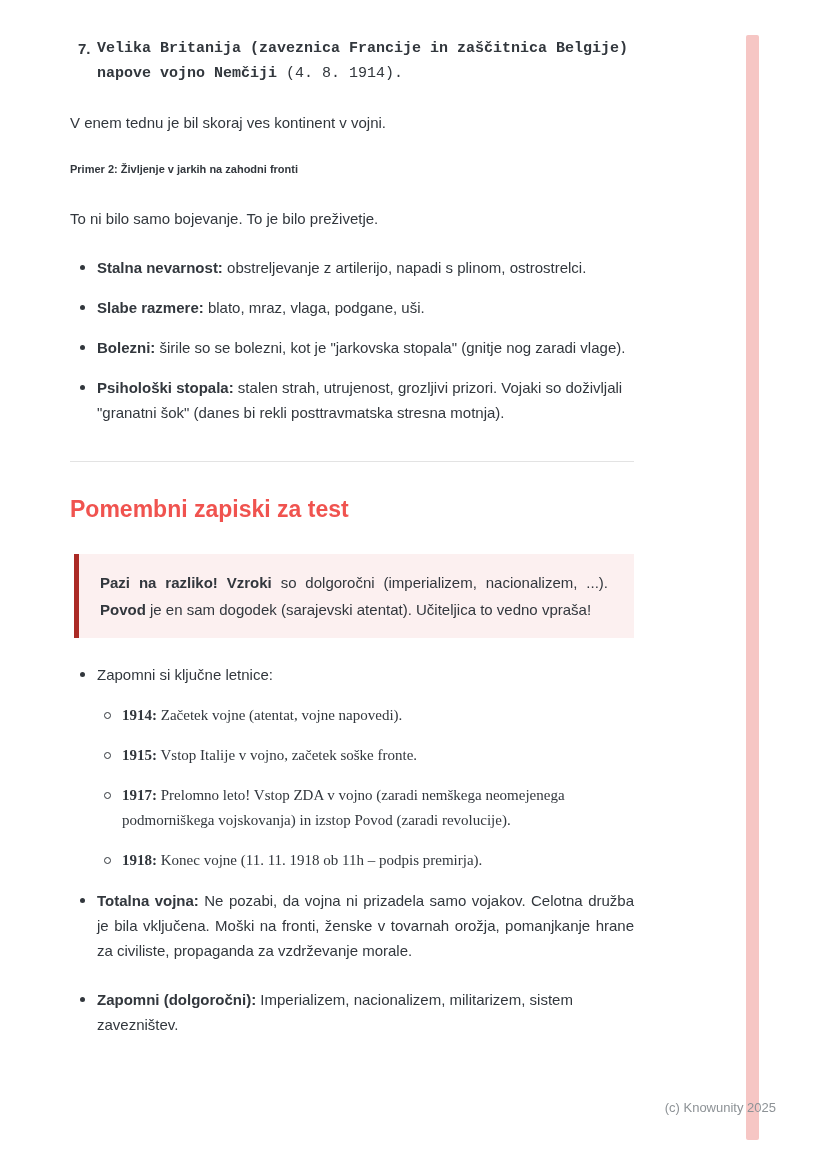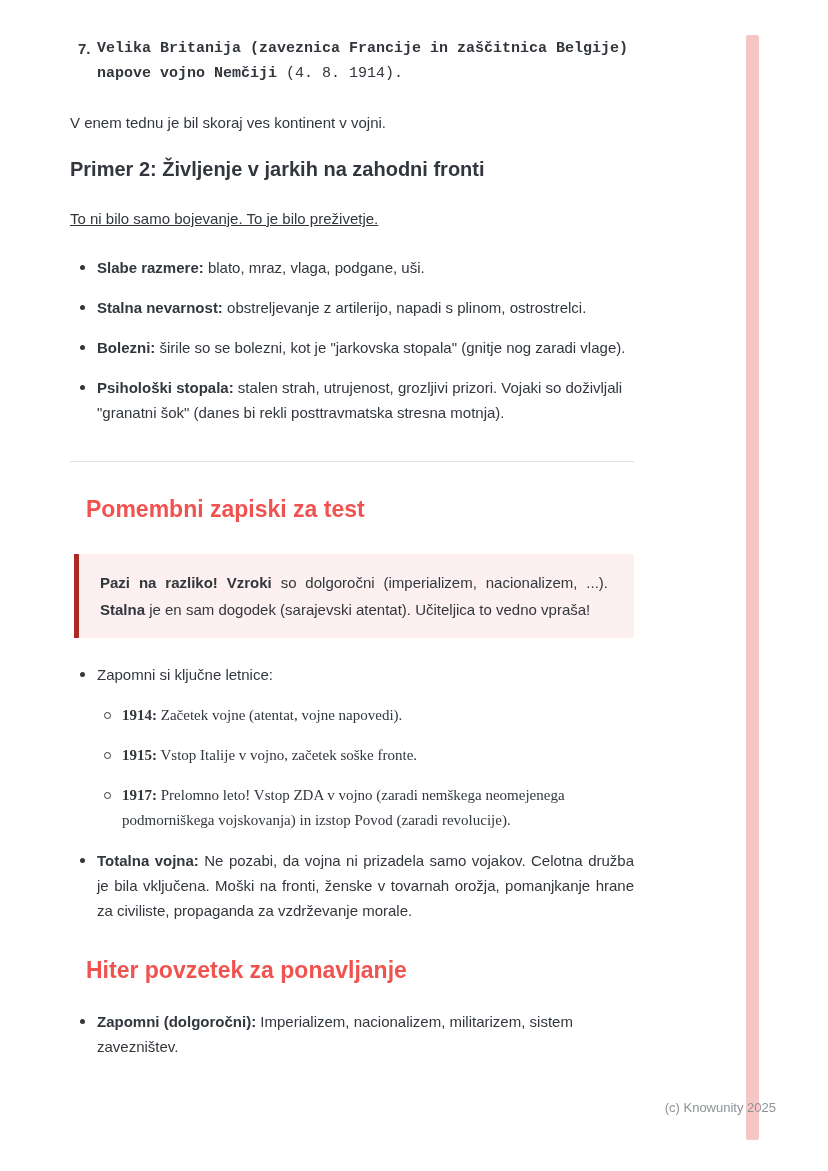--- a/index.html
+++ b/index.html
@@ -48,24 +48,24 @@
   }
   .numbered-item .itext { flex: 1; font-family: Liberation Mono, monospace; }
 
   .italic-note {
     margin-top: 24px;
   }
 
   .h3 {
     margin-top: 22px;
     font-weight: 700;
-    font-size: 20px;
-  }
-
-  .para { margin-top: 24px; text-decoration: underline; }
+    font-size: 11px;
+  }
+
+  .para { margin-top: 24px; }
 
   ul.blist {
     list-style: none;
     margin: 24px 0 0 0;
     padding: 0;
   }
   ul.blist > li {
     position: relative;
     padding-left: 27px;
     margin-bottom: 15px;
@@ -104,21 +104,21 @@
     background: transparent;
   }
 
   hr.rule {
     margin: 36px 0 0 0;
     border: none;
     border-top: 1px solid #e3e3e3;
   }
 
   .section-title {
-    margin: 32px 0 0 16px;
+    margin: 32px 0 0 0;
     color: #f0534f;
     font-size: 23px;
     line-height: 30px;
     font-weight: 700;
   }
 
   .callout {
     margin: 30px 0 0 4px;
     background: #fcf0f0;
     border-left: 5px solid #ab2a25;
@@ -153,47 +153,47 @@
       <span class="itext"><strong>Velika Britanija (zaveznica Francije in zaščitnica Belgije) napove vojno Nemčiji</strong><span> (4. 8. 1914).</span></span>
     </div>
 
     <p class="italic-note">V enem tednu je bil skoraj ves kontinent v vojni.</p>
 
     <p class="h3">Primer 2: Življenje v jarkih na zahodni fronti</p>
 
     <p class="para">To ni bilo samo bojevanje. To je bilo preživetje.</p>
 
     <ul class="blist">
+      <li><strong>Stalna nevarnost:</strong><span> obstreljevanje z artilerijo, napadi s plinom, ostrostrelci.</span></li>
       <li><strong>Slabe razmere:</strong><span> blato, mraz, vlaga, podgane, uši.</span></li>
-      <li><strong>Stalna nevarnost:</strong><span> obstreljevanje z artilerijo, napadi s plinom, ostrostrelci.</span></li>
       <li><strong>Bolezni:</strong><span> širile so se bolezni, kot je "jarkovska stopala" (gnitje nog zaradi vlage).</span></li>
       <li><strong>Psihološki stopala:</strong><span> stalen strah, utrujenost, grozljivi prizori. Vojaki so doživljali "granatni šok" (danes bi rekli posttravmatska stresna motnja).</span></li>
     </ul>
 
     <hr class="rule">
 
     <h2 class="section-title">Pomembni zapiski za test</h2>
 
     <div class="callout">
-      <strong>Pazi na razliko! Vzroki</strong><span> so dolgoročni (imperializem, nacionalizem, ...). </span><strong>Stalna</strong><span> je en sam dogodek (sarajevski atentat). Učiteljica to vedno vpraša!</span>
+      <strong>Pazi na razliko! Vzroki</strong><span> so dolgoročni (imperializem, nacionalizem, ...). </span><strong>Povod</strong><span> je en sam dogodek (sarajevski atentat). Učiteljica to vedno vpraša!</span>
     </div>
 
     <ul class="blist">
       <li>
         <span>Zapomni si ključne letnice:</span>
         <ul class="sublist">
           <li><strong>1914:</strong><span> Začetek vojne (atentat, vojne napovedi).</span></li>
           <li><strong>1915:</strong><span> Vstop Italije v vojno, začetek soške fronte.</span></li>
           <li><strong>1917:</strong><span> Prelomno leto! Vstop ZDA v vojno (zaradi nemškega neomejenega podmorniškega vojskovanja) in izstop Povod (zaradi revolucije).</span></li>
+          <li><strong>1918:</strong><span> Konec vojne (11. 11. 1918 ob 11h – podpis premirja).</span></li>
         </ul>
       </li>
       <li class="justify"><strong>Totalna vojna:</strong><span> Ne pozabi, da vojna ni prizadela samo vojakov. Celotna družba je bila vključena. Moški na fronti, ženske v tovarnah orožja, pomanjkanje hrane za civiliste, propaganda za vzdrževanje morale.</span></li>
     </ul>
 
-    <h2 class="section-title">Hiter povzetek za ponavljanje</h2>
 
     <ul class="blist">
       <li><strong>Zapomni (dolgoročni):</strong><span> Imperializem, nacionalizem, militarizem, sistem zavezništev.</span></li>
     </ul>
 
   </main>
 
   <div class="watermark">(c) Knowunity 2025</div>
 
 </div>

